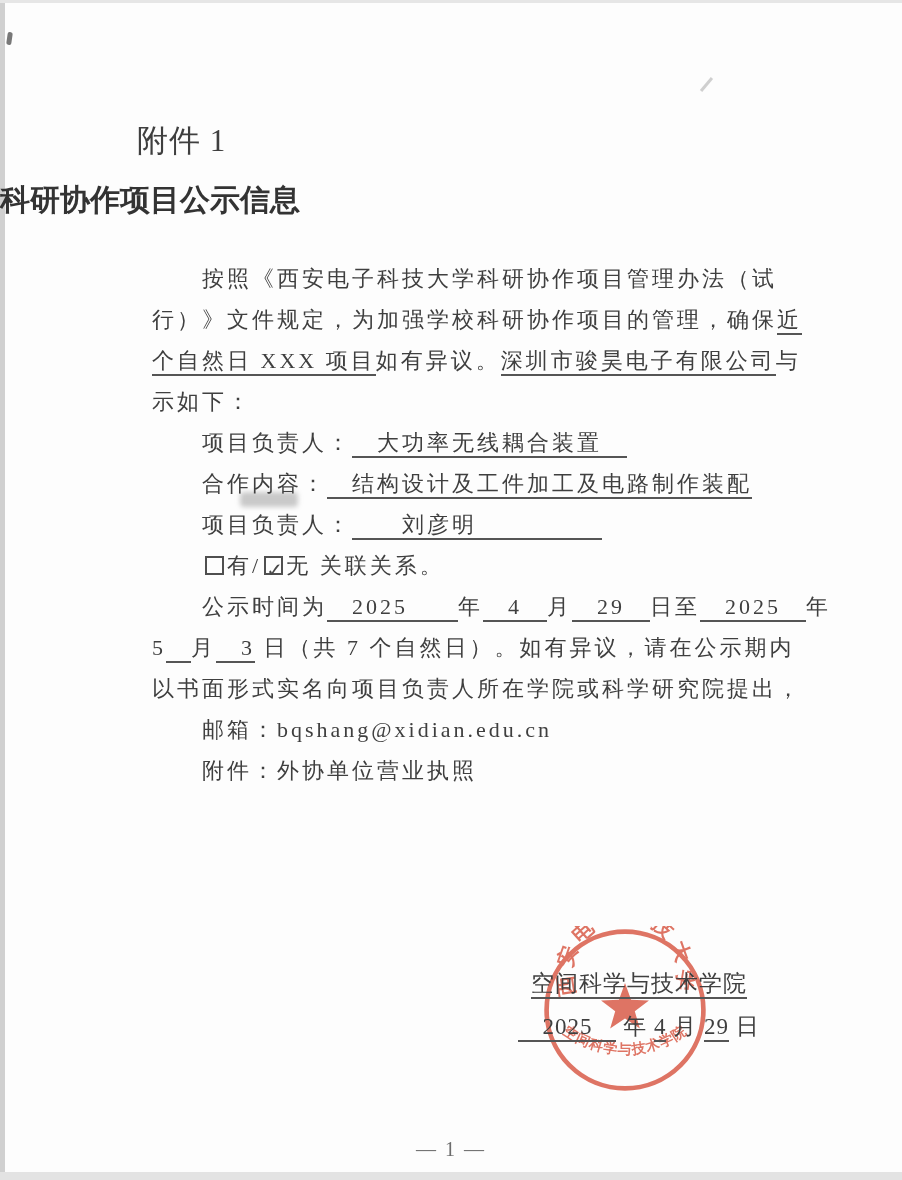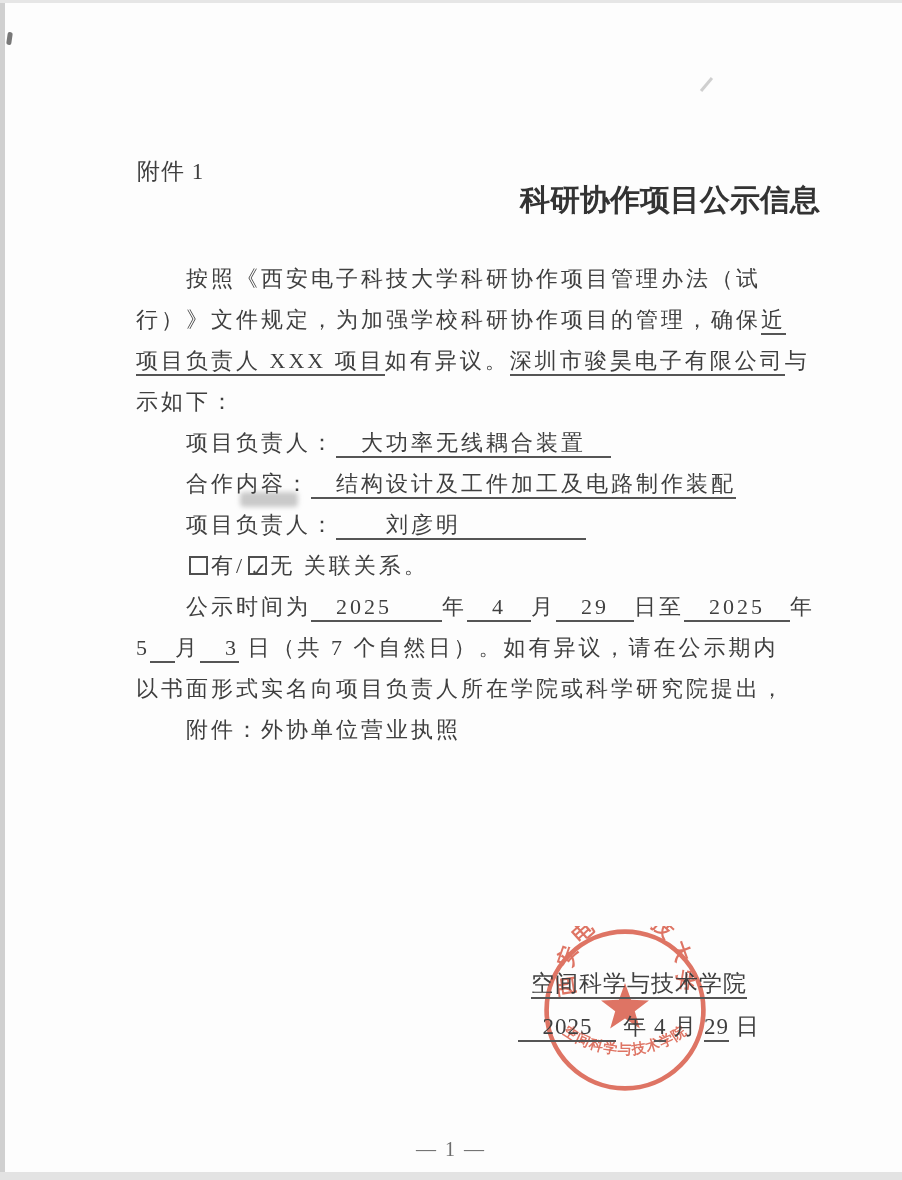--- a/index.html
+++ b/index.html
@@ -12,28 +12,28 @@
     color:#3f3f3f;
   }
   
   .edge-left{position:absolute;left:0;top:0;width:5px;height:1180px;background:#d0d0d0;}
   .edge-top{position:absolute;left:0;top:0;width:902px;height:3px;background:#e6e6e6;}
   .edge-bottom{position:absolute;left:0;bottom:0;width:902px;height:8px;background:#e3e3e3;}
   .speck{position:absolute;left:7px;top:32px;width:5px;height:13px;background:#787878;transform:rotate(8deg);border-radius:2px;}
   .slash{position:absolute;left:705px;top:76px;width:3px;height:17px;background:#a9a9a9;opacity:.55;transform:rotate(40deg);}
   .smudge{position:absolute;left:240px;top:492px;width:58px;height:15px;background:rgba(70,70,70,.28);filter:blur(2.5px);border-radius:4px;}
 
-  .attachment{position:absolute;left:137px;top:120px;font-size:23px;letter-spacing:1px;margin-top:36px;}
+  .attachment{position:absolute;left:137px;top:120px;font-size:31px;letter-spacing:1px;}
   .doc-title{
     position:absolute;left:0;top:180px;width:820px;
-    text-align:right;font-size:30px;font-weight:bold;color:#333;
+    text-align:left;font-size:30px;font-weight:bold;color:#333;
     letter-spacing:0px;
   }
   .body-text{
-    position:absolute;left:136px;top:258px;width:660px;
+    position:absolute;left:152px;top:258px;width:660px;
     font-size:22px;line-height:41px;letter-spacing:3px;
   }
   .body-text .line{white-space:nowrap;height:41px;}
   .u{border-bottom:2px solid #555;padding-bottom:1px;}
   .cb{
     display:inline-block;width:19px;height:19px;
     border:2px solid #4f4f4f;box-sizing:border-box;
     vertical-align:-2px;margin:0 3px;position:relative;background:transparent;
   }
   .cb .mark{
@@ -67,29 +67,30 @@
   <div class="slash"></div>
   <div class="smudge"></div>
 
   <div class="attachment">附件 1</div>
 
   <div class="doc-title">科研协作项目公示信息</div>
 
   <div class="body-text" id="body-lines">
       <div class="line"><span>　　按照《西安电子科技大学科研协作项目管理办法（试</span></div>
       <div class="line"><span>行）》文件规定，为加强学校科研协作项目的管理，确保</span><span class="u">近</span></div>
-      <div class="line"><span class="u">项目负责人 XXX 项目</span><span>如有异议。</span><span class="u">深圳市骏昊电子有限公司</span><span>与</span></div>
+      <div class="line"><span class="u">个自然日 XXX 项目</span><span>如有异议。</span><span class="u">深圳市骏昊电子有限公司</span><span>与</span></div>
       <div class="line"><span>示如下：</span></div>
       <div class="line"><span>　　项目负责人：</span><span class="u">　大功率无线耦合装置　</span></div>
       <div class="line"><span>　　合作内容：</span><span class="u">　结构设计及工件加工及电路制作装配</span></div>
       <div class="line"><span>　　项目负责人：</span><span class="u">　　刘彦明　　　　　</span></div>
       <div class="line"><span>　　</span><span class="cb"></span><span>有/</span><span class="cb checked"><span class="mark">✓</span></span><span>无 关联关系。</span></div>
       <div class="line"><span>　　公示时间为</span><span class="u">　2025　　</span><span>年</span><span class="u">　4　</span><span>月</span><span class="u">　29　</span><span>日至</span><span class="u">　2025　</span><span>年</span></div>
       <div class="line"><span>5</span><span class="u">　</span><span>月</span><span class="u">　3</span><span> 日（共 7 个自然日）。如有异议，请在公示期内</span></div>
       <div class="line"><span>以书面形式实名向项目负责人所在学院或科学研究院提出，</span></div>
+      <div class="line"><span>　　邮箱：bqshang@xidian.edu.cn</span></div>
       <div class="line"><span>　　附件：外协单位营业执照</span></div>
     </div>
 
   <svg class="seal" viewBox="0 0 180 180" aria-hidden="true" style="color: rgb(216, 87, 67);">
     <circle cx="90" cy="90" r="84" fill="none" stroke="currentColor" stroke-width="5"></circle>
     <path id="sealArcTop" d="M 36.4 70.5 A 57 57 0 1 1 143.6 70.5" fill="none"></path>
     <text font-size="22" font-weight="bold" fill="currentColor" letter-spacing="6">
       <textPath href="#sealArcTop" startOffset="50%" text-anchor="middle">西安电子科技大学</textPath>
     </text>
     <path id="sealArcBottom" d="M 28 118 A 110 110 0 0 0 152 118" fill="none"></path>

